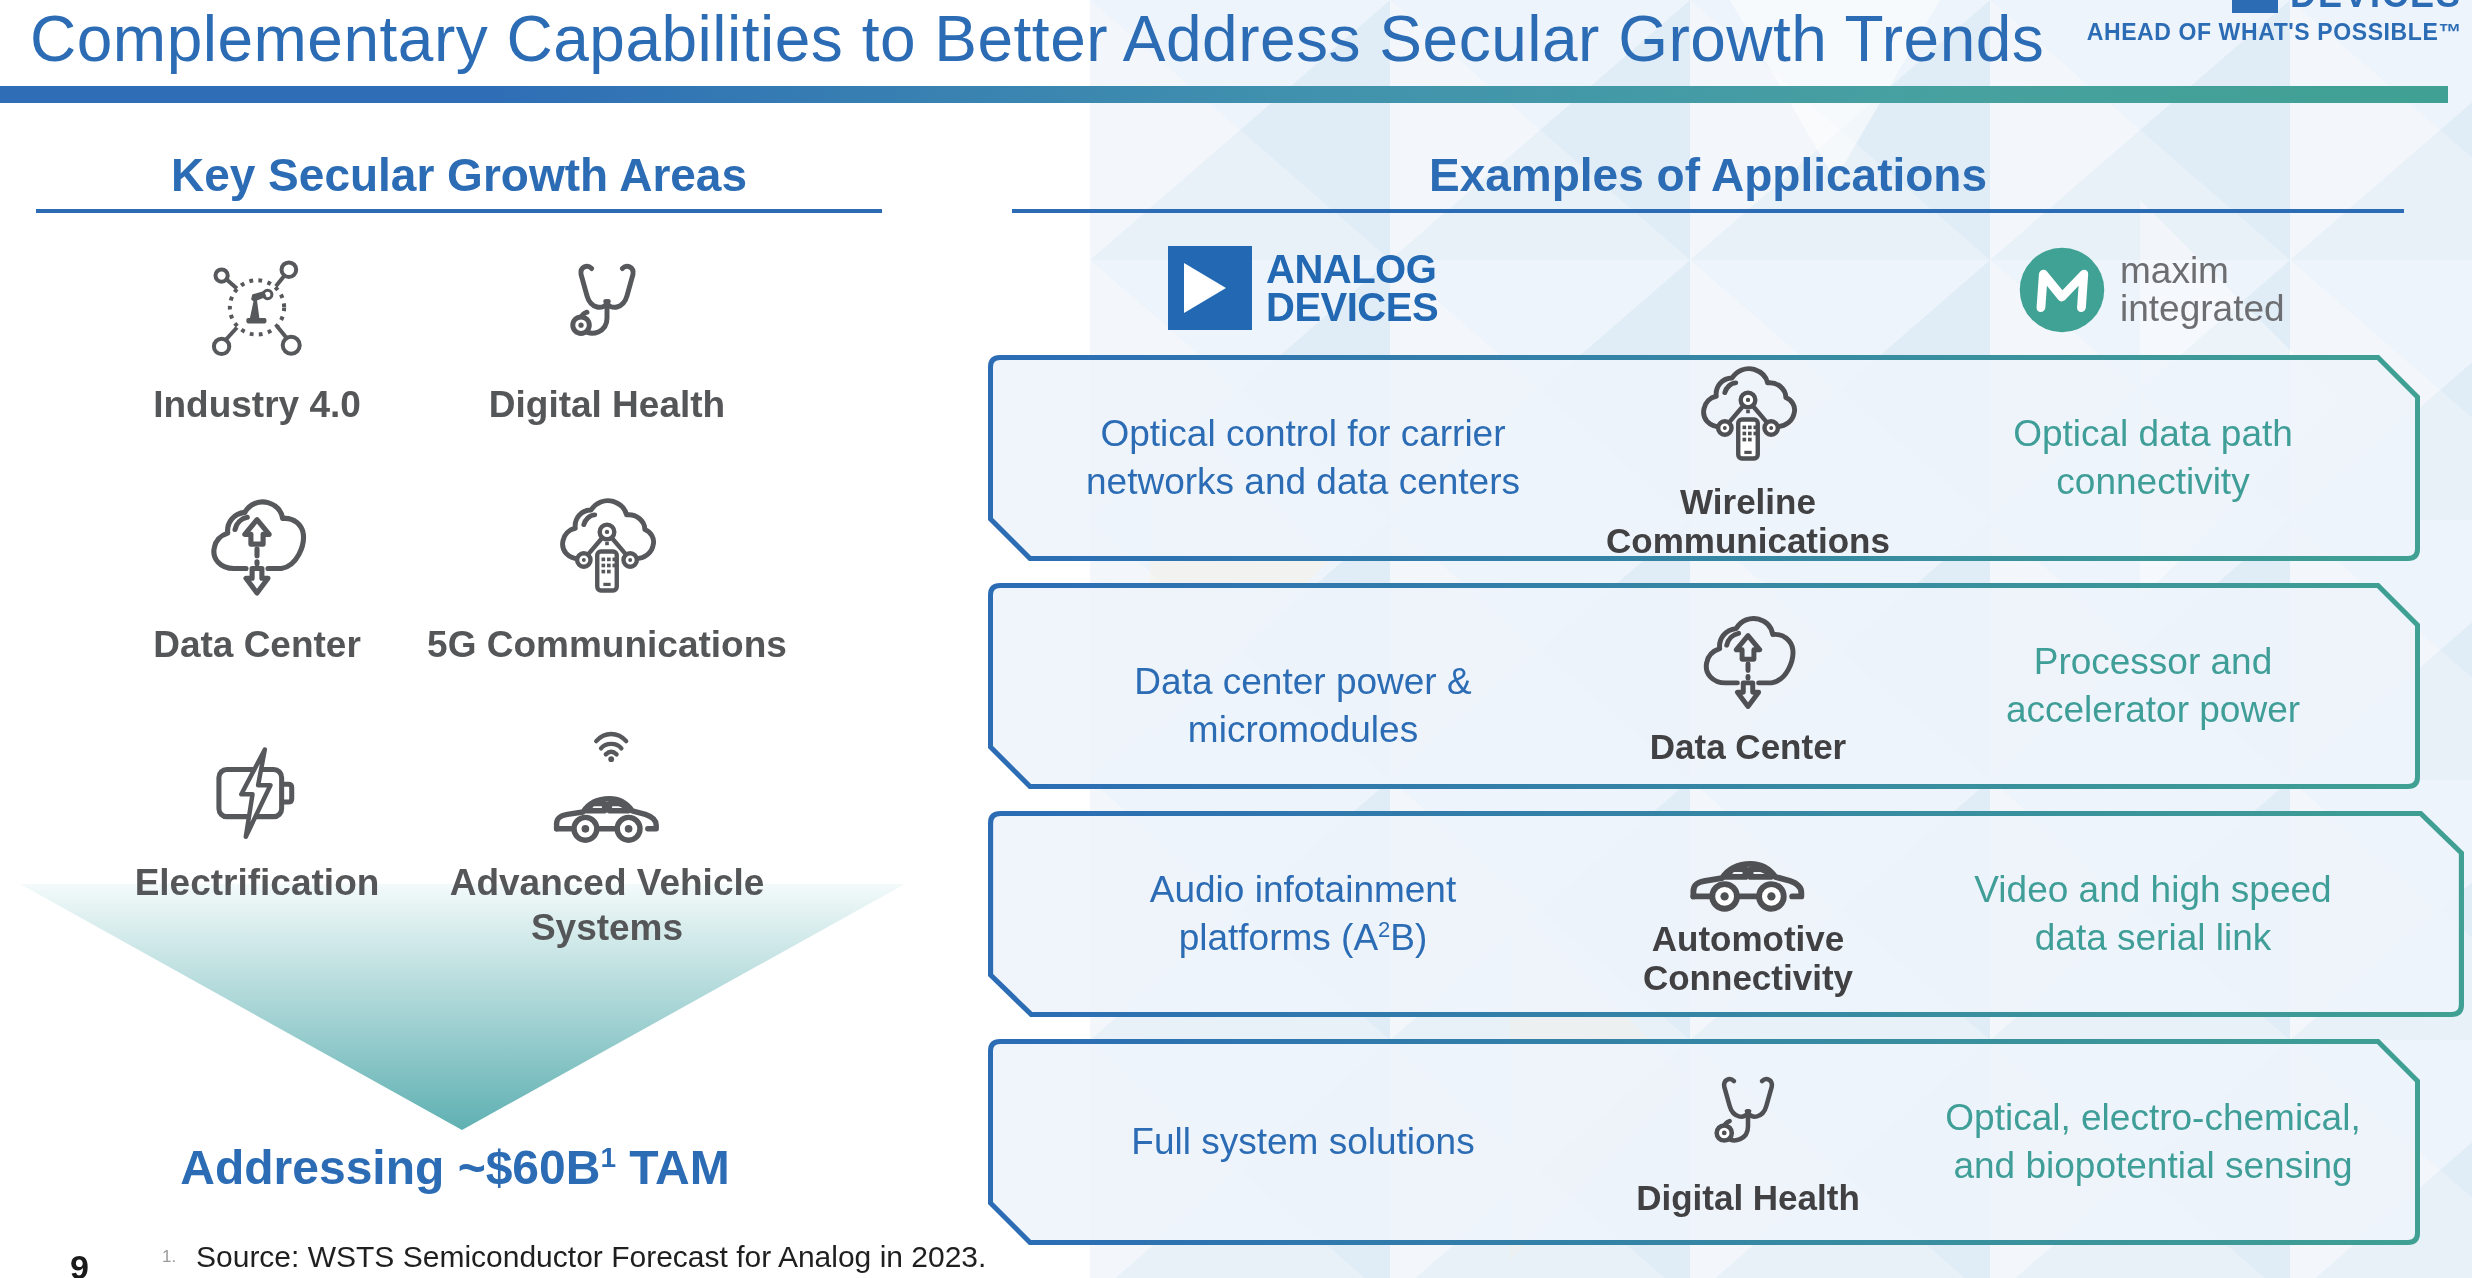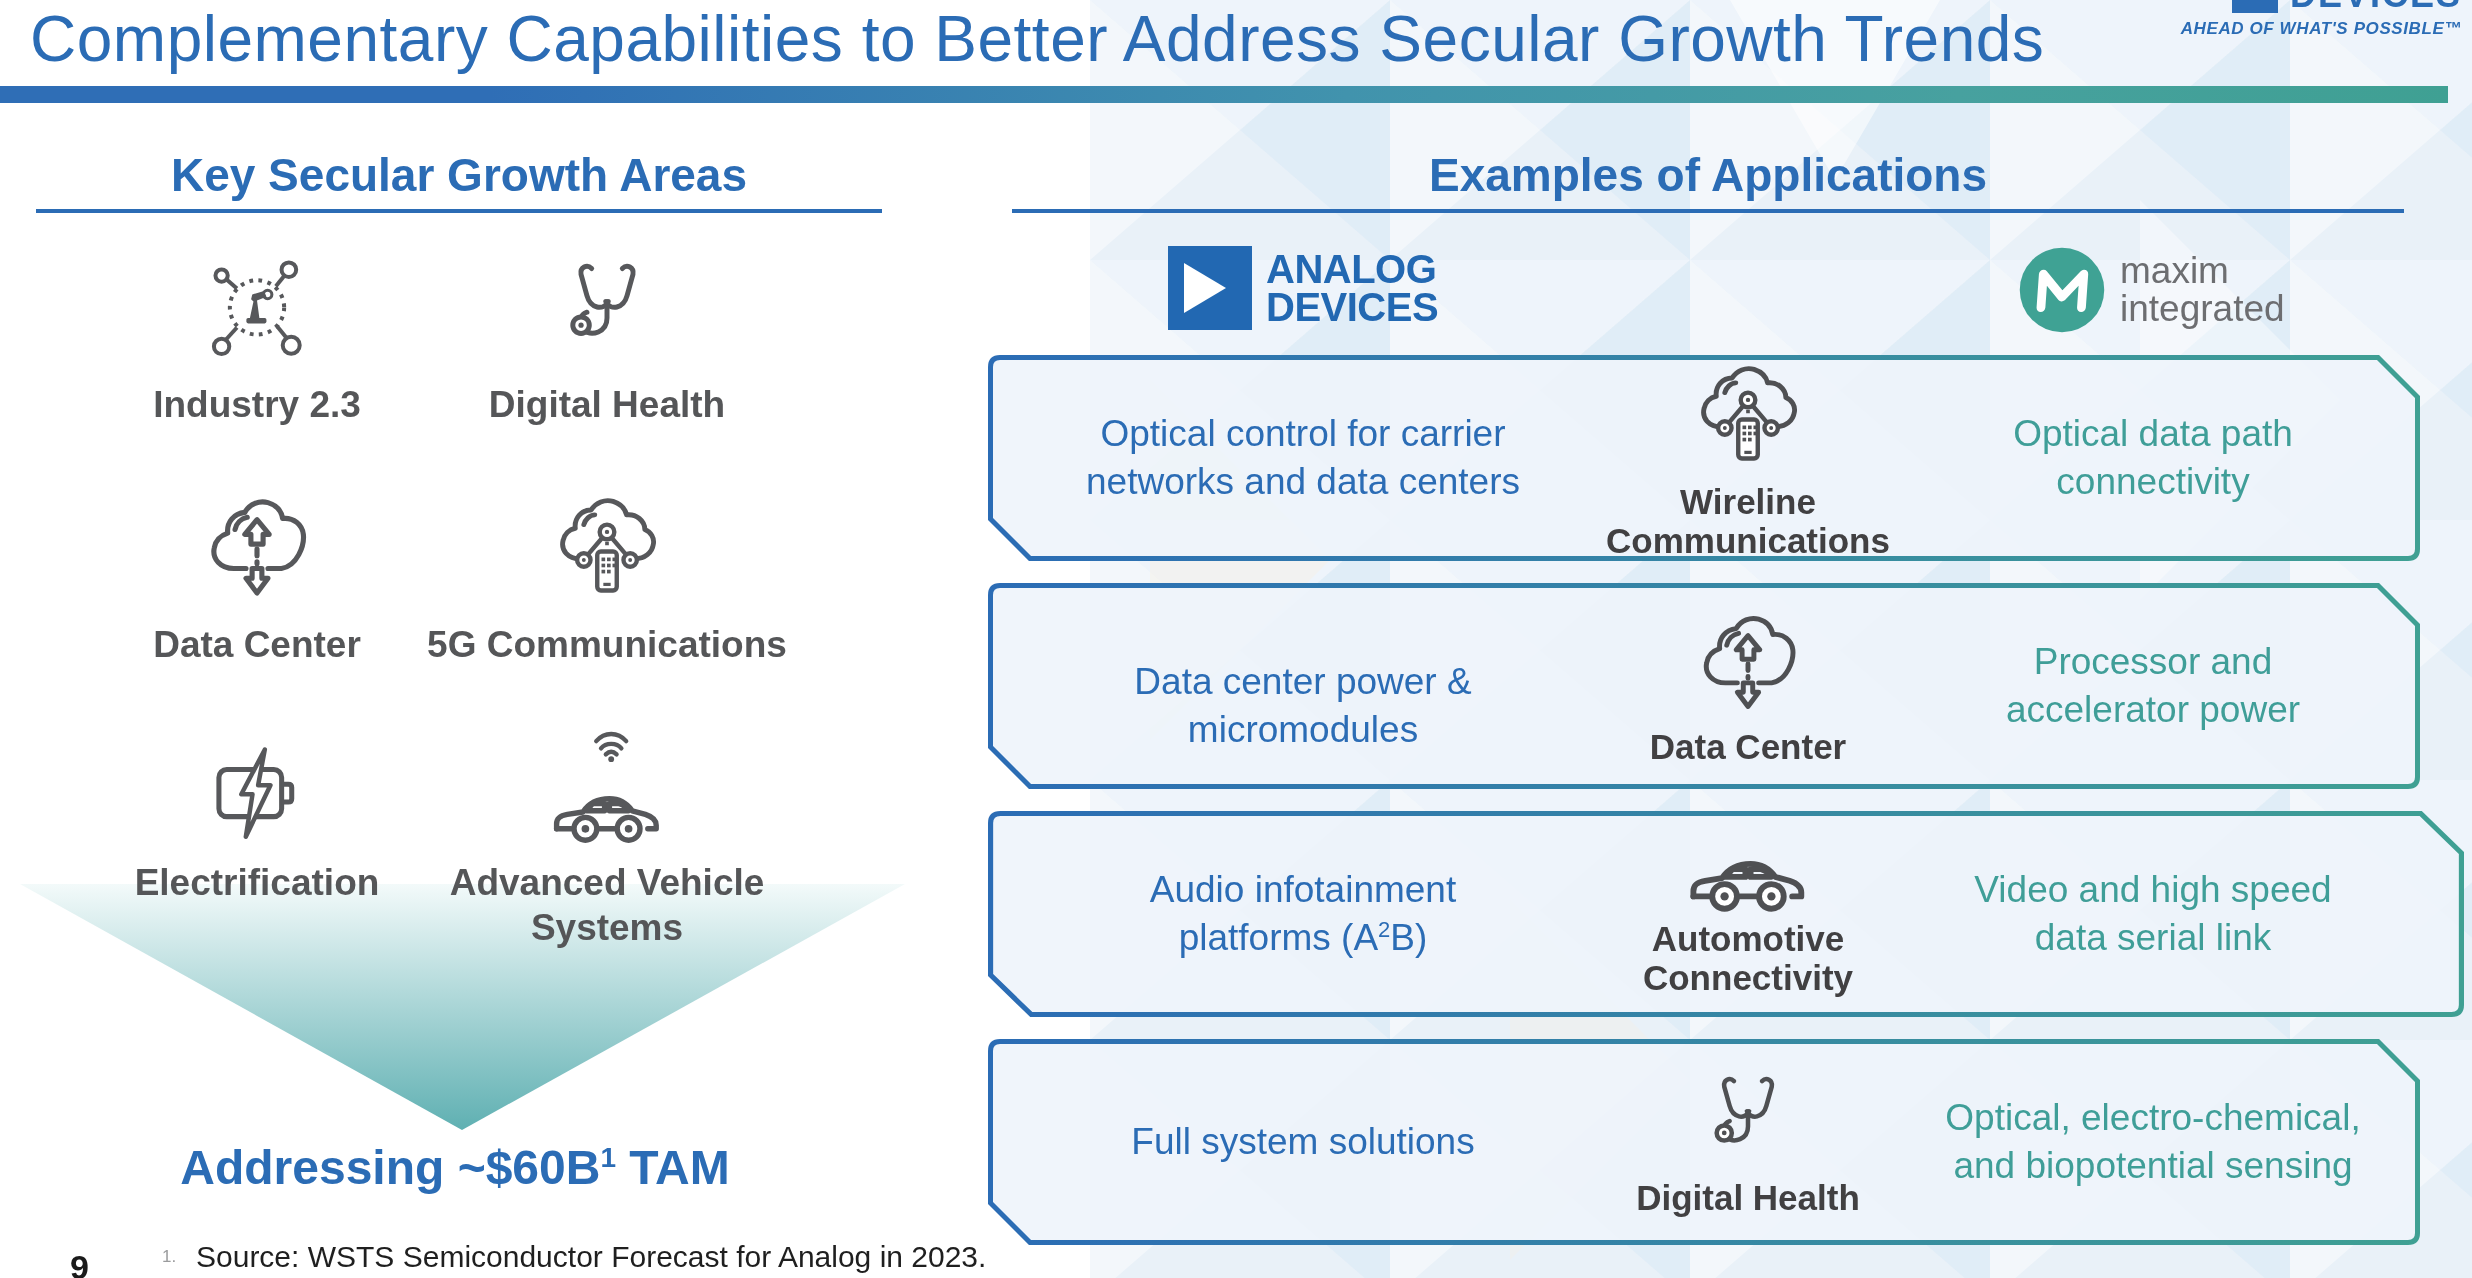--- a/index.html
+++ b/index.html
@@ -20,22 +20,22 @@
     color:#2b6cb5;white-space:nowrap;z-index:5;
   }
   .title-bar{
     left:0;top:86px;width:2448px;height:17px;z-index:5;
     background:linear-gradient(90deg,#2f6eb6 0%,#2f6eb6 20%,#4193ad 55%,#47a19f 80%,#3fa093 100%);
   }
   .brand-clip{right:10px;top:0;height:13px;overflow:hidden;z-index:6;display:flex;align-items:flex-start;}
   .brand-clip .sq{width:46px;height:34px;background:#2b6cb5;margin-top:-21px;margin-right:12px;}
   .brand-clip .wm{font-size:36px;font-weight:bold;color:#2b6cb5;letter-spacing:2px;margin-top:-26px;}
   .brand-tagline{
-    right:10px;top:19px;font-size:17px;font-weight:bold;color:#2b6cb5;
-    letter-spacing:.6px;z-index:6;white-space:nowrap;font-style:italic;
+    right:10px;top:19px;font-size:23px;font-weight:bold;color:#2b6cb5;
+    letter-spacing:.6px;z-index:6;white-space:nowrap;
   }
 
   
   .sec-head{font-size:46px;font-weight:bold;color:#2b6cb5;text-align:center;white-space:nowrap;z-index:5;}
   .sec-rule{height:4px;background:#2b6cb5;z-index:5;}
 
   
   .area-item{width:420px;text-align:center;z-index:3;}
   .area-item .licon{color:#57585b;display:inline-block;}
   .area-label{font-size:37px;font-weight:bold;color:#555658;line-height:1.22;margin-top:8px;}
@@ -202,21 +202,21 @@
 </div>
 <div class="abs brand-tagline">AHEAD OF WHAT'S POSSIBLE™</div>
 
 <div class="abs sec-head" style="left:36px;top:148px;width:846px;">Key Secular Growth Areas</div>
 <div class="abs sec-rule" style="left:36px;top:209px;width:846px;"></div>
 
 <div class="abs area-item" style="left:47px;top:252px;">
   <svg class="licon" width="118" height="118">
       <use href="#icon-industry"></use>
     </svg>
-  <div class="area-label">Industry 2.3</div>
+  <div class="area-label">Industry 4.0</div>
 </div>
 <div class="abs area-item" style="left:397px;top:252px;">
   <svg class="licon" width="118" height="118">
       <use href="#icon-stethoscope"></use>
     </svg>
   <div class="area-label">Digital Health</div>
 </div>
 <div class="abs area-item" style="left:47px;top:488px;">
   <svg class="licon" width="122" height="122">
       <use href="#icon-cloud-updown"></use>

